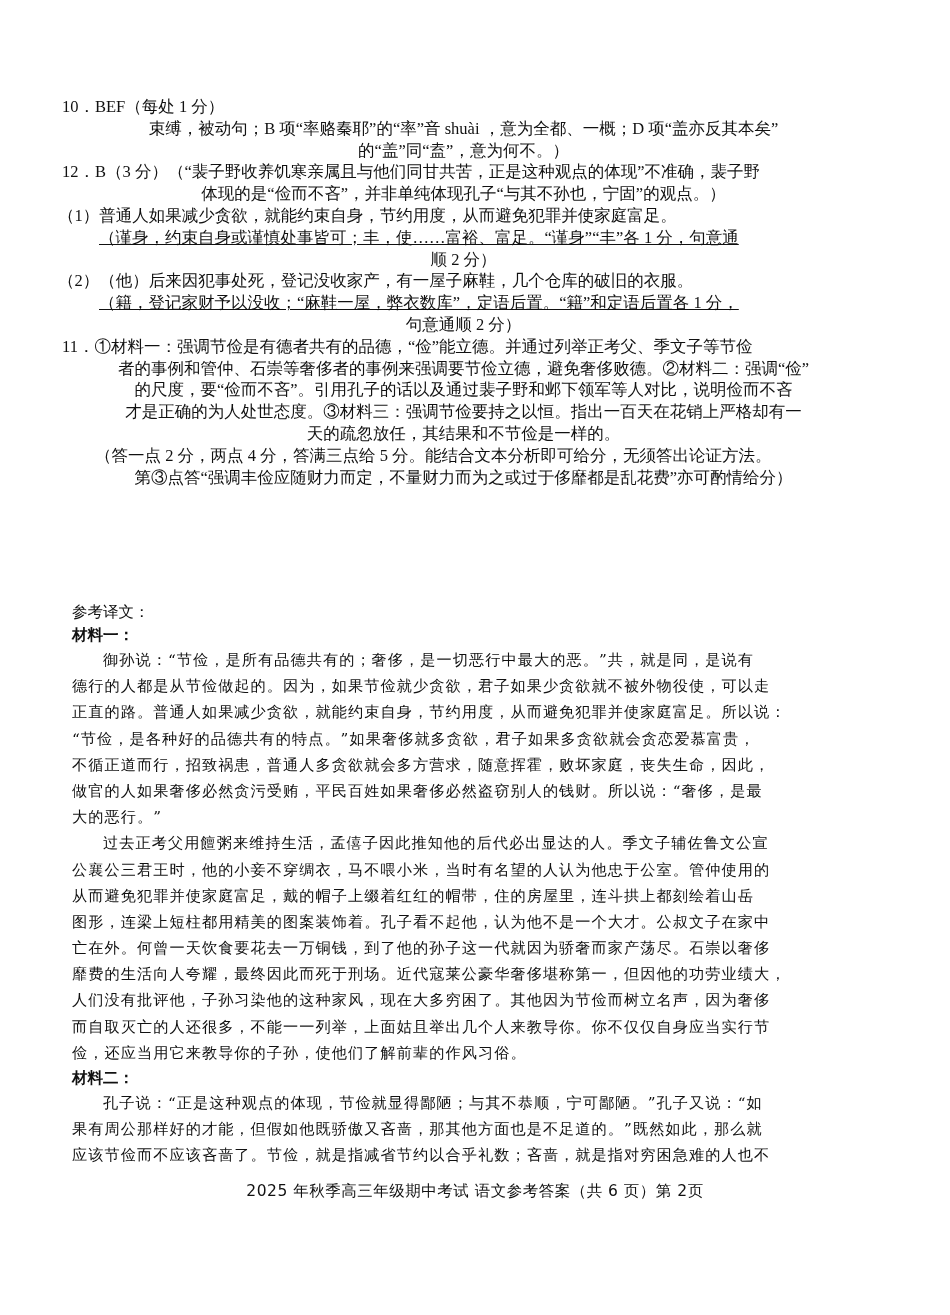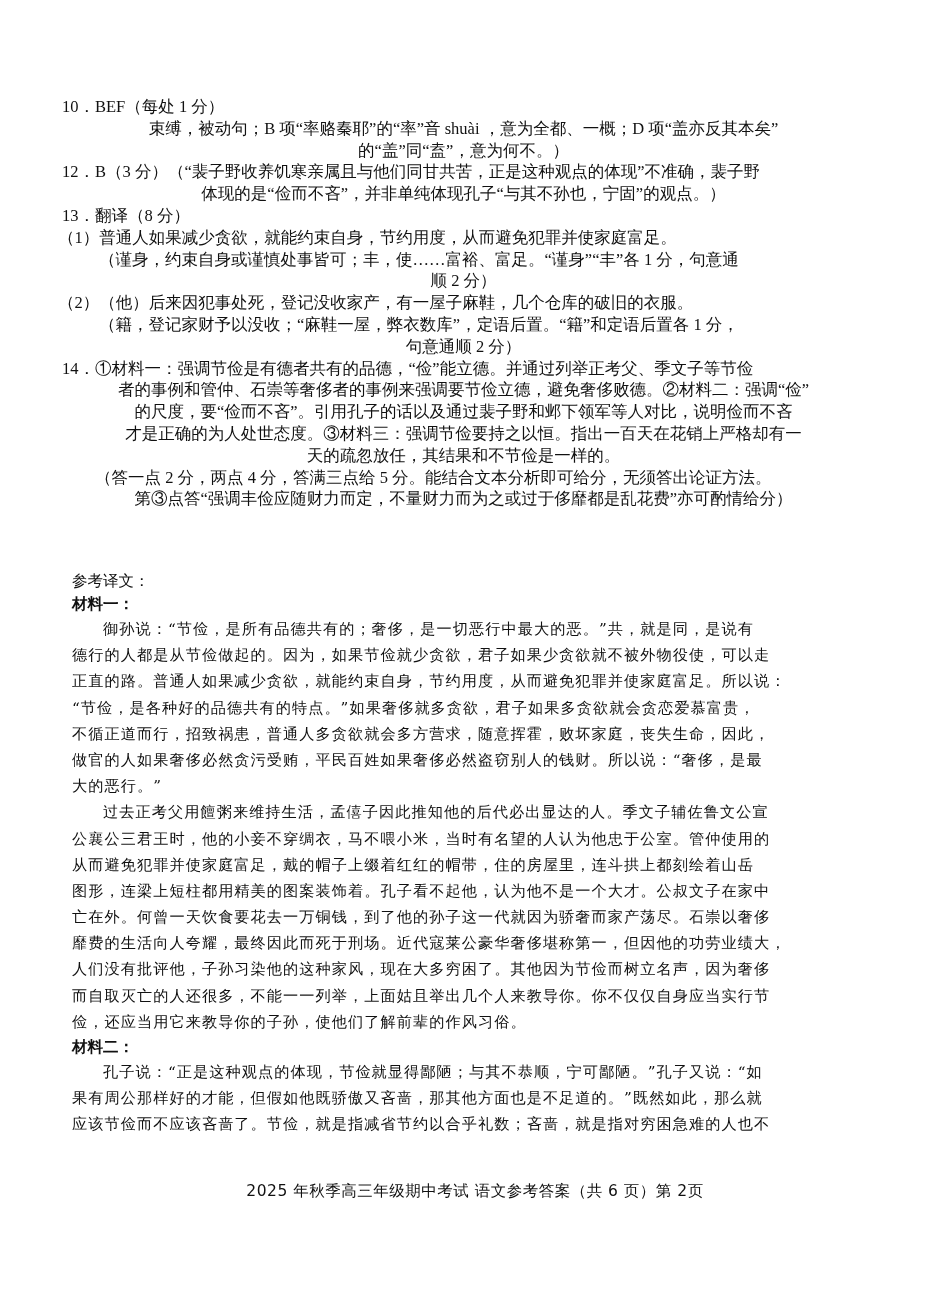--- a/index.html
+++ b/index.html
@@ -1,53 +1,52 @@
 <!DOCTYPE html>
 <html><head>
 <meta charset="utf-8">
 <style>
   html, body { margin: 0; padding: 0; background: #ffffff; }
   body { width: 950px; height: 1315px; position: relative; overflow: hidden; color: #111; }
   .page { position: absolute; left: 0; top: 0; width: 950px; height: 1315px; }
   .ans { position: absolute; left: 62px; width: 770px; font-family: "Liberation Serif", "DejaVu Serif", serif; font-size: 16.5px; line-height: 21.8px; top: 96px; }
   .ln { white-space: nowrap; height: 21.8px; }
   .in1 { padding-left: 33px; text-align: center; }
-  .in2 { padding-left: 37px; }
+  .in2 { padding-left: 37px; text-decoration: underline; }
   .in3 { padding-left: 33px; }
   .sub { padding-left: 0; margin-left: -4px; }
-  .trans { position: absolute; left: 72px; width: 760px; font-family: "DejaVu Serif", "Liberation Serif", serif; font-size: 15.2px; top: 570px; }
+  .trans { position: absolute; left: 72px; width: 760px; font-family: "DejaVu Serif", "Liberation Serif", serif; font-size: 15.2px; top: 601px; }
   .tl { white-space: nowrap; height: 26.2px; line-height: 26.2px; letter-spacing: 1.05px; }
   .tl.ind { padding-left: 31px; }
   .hd { font-family: "DejaVu Sans", sans-serif; font-weight: bold; height: 24px; line-height: 24px; font-size: 15.5px; }
   .ref { height: 22px; line-height: 22px; font-size: 15.5px; font-family: "Liberation Serif", serif; }
   .footer { position: absolute; top: 1181px; left: 0; width: 950px; text-align: center; font-family: "DejaVu Sans", sans-serif; font-size: 15.5px; letter-spacing: 0.5px; }
 </style>
 </head>
 <body>
 
 <div class="page">
 
   <div class="ans">
     <div class="ln">10．BEF（每处 1 分）</div>
 
     <div class="ln in1">束缚，被动句；B 项“率赂秦耶”的“率”音 shuài ，意为全都、一概；D 项“盖亦反其本矣”</div>
     <div class="ln in1">的“盖”同“盍”，意为何不。）</div>
 
     <div class="ln">12．B（3 分）（“裴子野收养饥寒亲属且与他们同甘共苦，正是这种观点的体现”不准确，裴子野</div>
     <div class="ln in1">体现的是“俭而不吝”，并非单纯体现孔子“与其不孙也，宁固”的观点。）</div>
 
-    <div class="ln">13．翻译（8 分）</div>
     <div class="ln sub">（1）普通人如果减少贪欲，就能约束自身，节约用度，从而避免犯罪并使家庭富足。</div>
     <div class="ln in2">（谨身，约束自身或谨慎处事皆可；丰，使……富裕、富足。“谨身”“丰”各 1 分，句意通</div>
     <div class="ln in1">顺 2 分）</div>
     <div class="ln sub">（2）（他）后来因犯事处死，登记没收家产，有一屋子麻鞋，几个仓库的破旧的衣服。</div>
     <div class="ln in2">（籍，登记家财予以没收；“麻鞋一屋，弊衣数库”，定语后置。“籍”和定语后置各 1 分，</div>
     <div class="ln in1">句意通顺 2 分）</div>
 
-    <div class="ln">14．①材料一：强调节俭是有德者共有的品德，“俭”能立德。并通过列举正考父、季文子等节俭</div>
+    <div class="ln">11．①材料一：强调节俭是有德者共有的品德，“俭”能立德。并通过列举正考父、季文子等节俭</div>
     <div class="ln in1">者的事例和管仲、石崇等奢侈者的事例来强调要节俭立德，避免奢侈败德。②材料二：强调“俭”</div>
     <div class="ln in1">的尺度，要“俭而不吝”。引用孔子的话以及通过裴子野和邺下领军等人对比，说明俭而不吝</div>
     <div class="ln in1">才是正确的为人处世态度。③材料三：强调节俭要持之以恒。指出一百天在花销上严格却有一</div>
     <div class="ln in1">天的疏忽放任，其结果和不节俭是一样的。</div>
     <div class="ln in3">（答一点 2 分，两点 4 分，答满三点给 5 分。能结合文本分析即可给分，无须答出论证方法。</div>
     <div class="ln in1">第③点答“强调丰俭应随财力而定，不量财力而为之或过于侈靡都是乱花费”亦可酌情给分）</div>
   </div>
 
   <div class="trans">
     <div class="ref">参考译文：</div>

